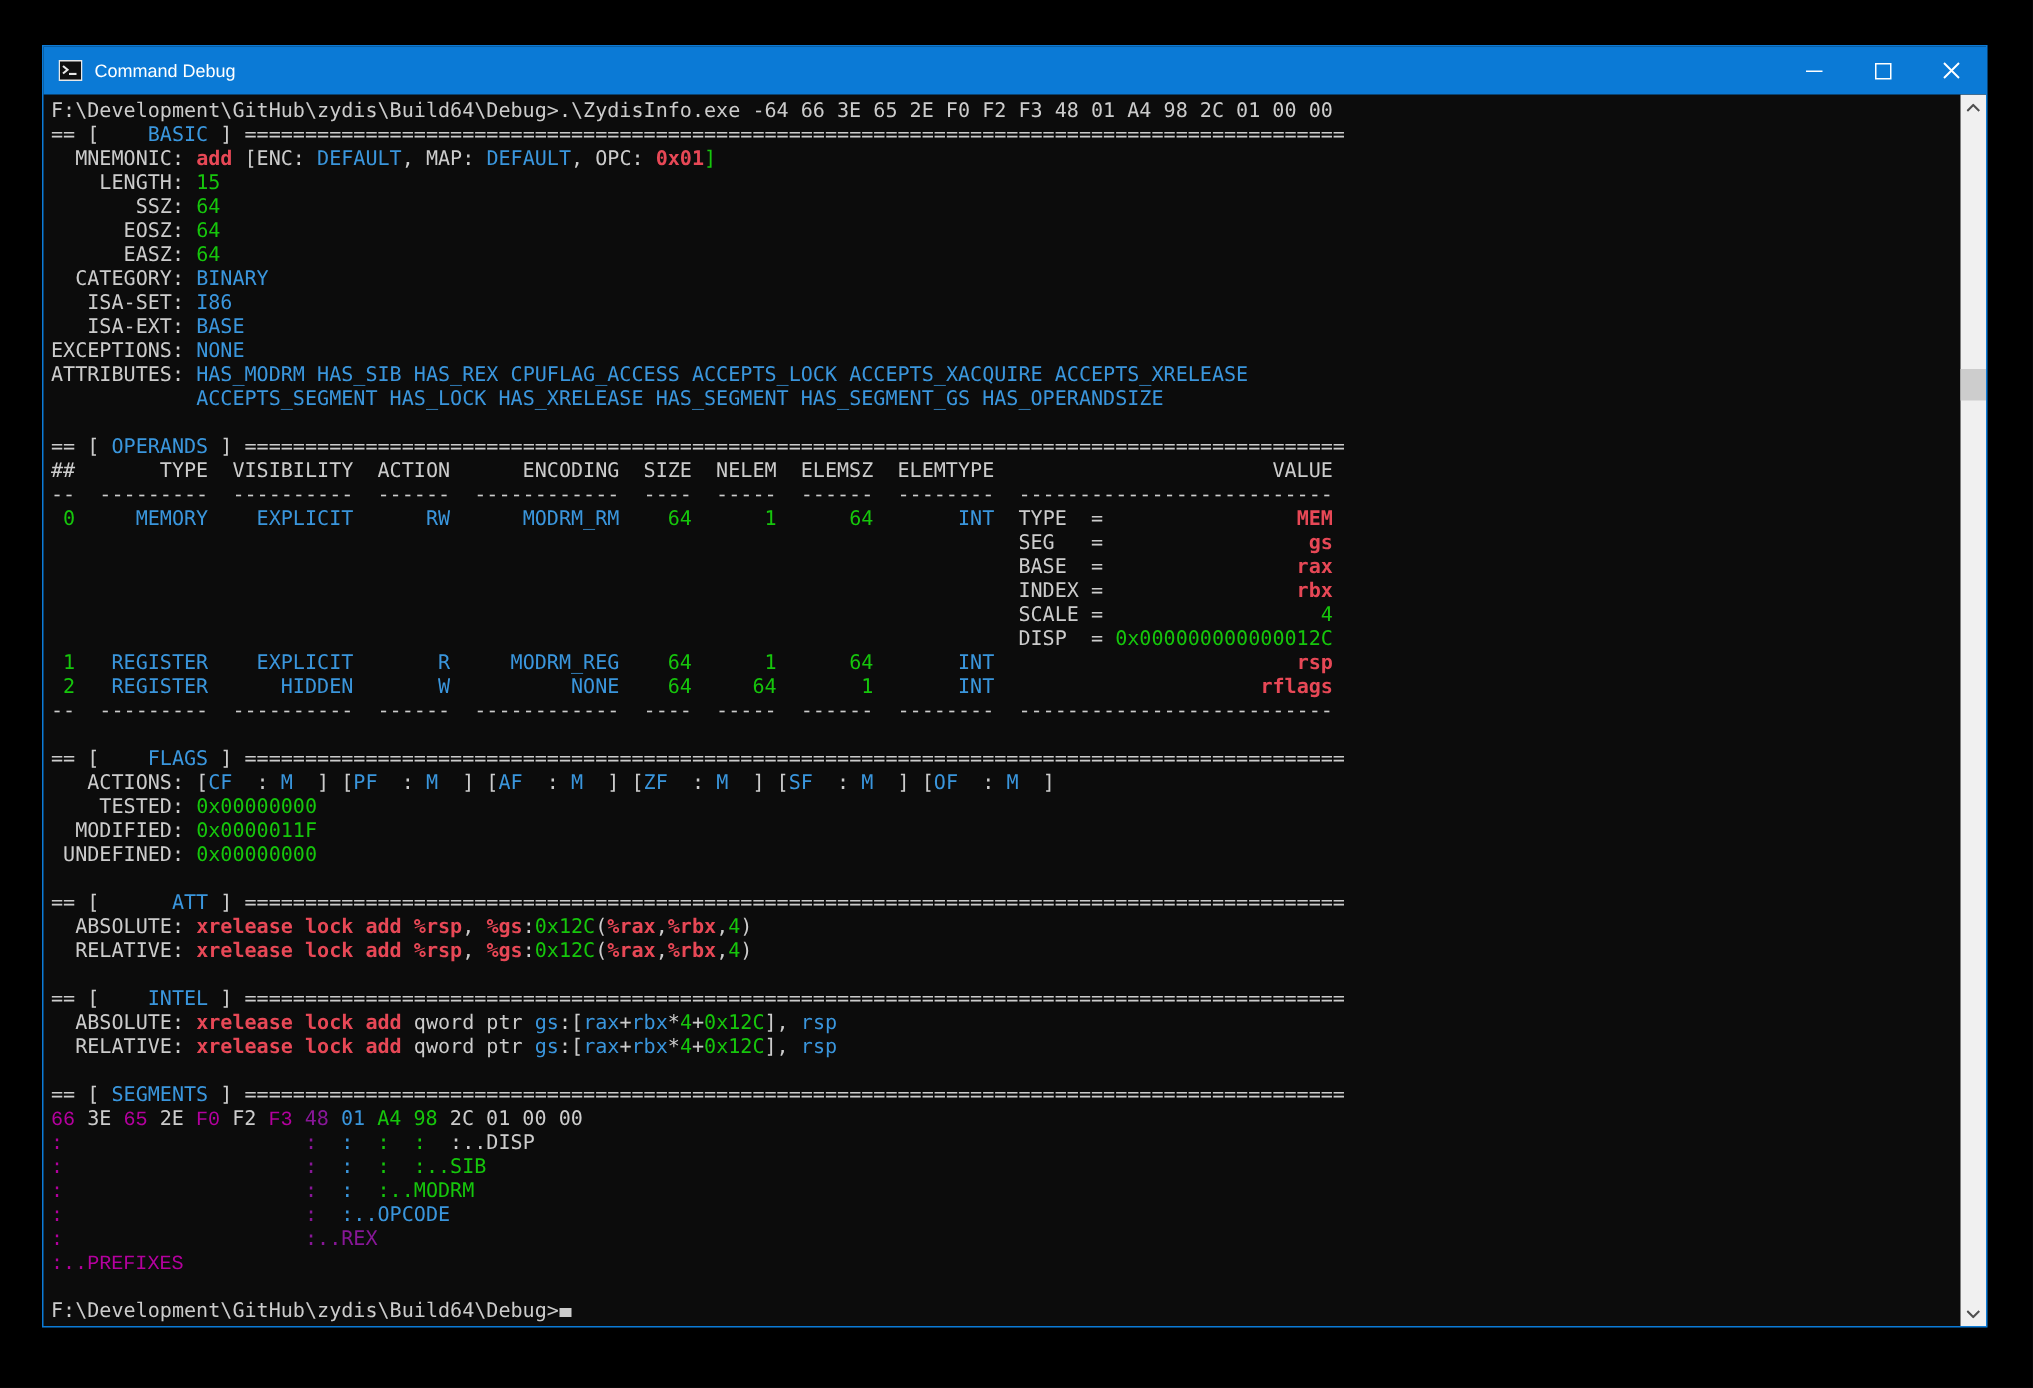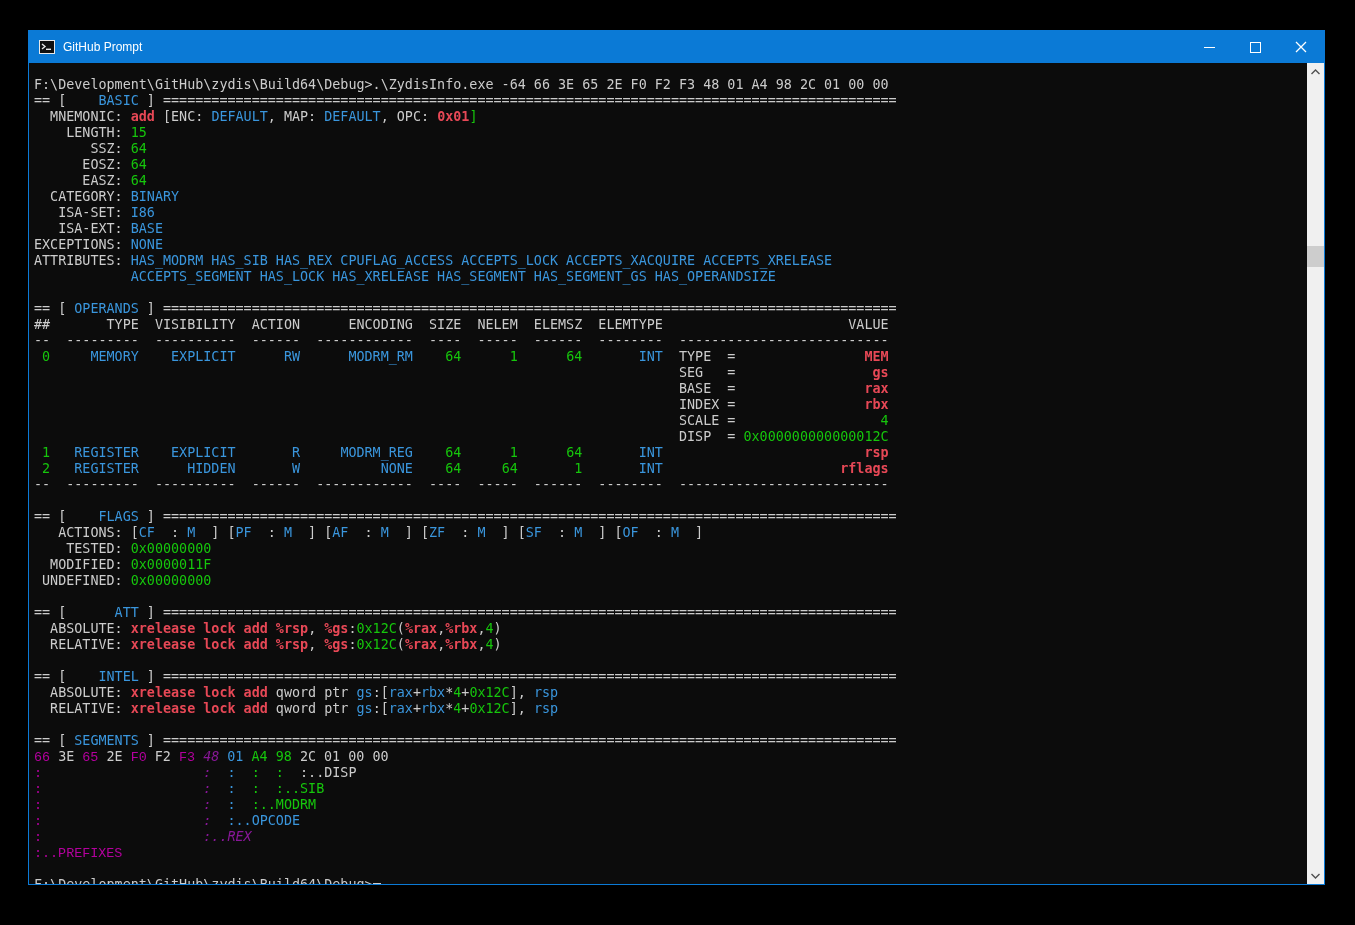--- a/index.html
+++ b/index.html
@@ -17,51 +17,51 @@
     user-select:none;
   }
   .app-icon{margin:0 8px 0 10px;display:inline-flex;width:16px;height:14px;}
   .title{color:#fff;font-size:12px;}
   .controls{margin-left:auto;display:flex;height:100%;}
   .ctrl{width:46px;height:100%;display:flex;align-items:center;justify-content:center;}
   .glyph-min{display:block;width:11px;height:1px;background:#fff;}
   .glyph-max{display:block;width:9px;height:9px;border:1px solid #fff;background:transparent;}
   .content{flex:1;display:flex;overflow:hidden;}
   .terminal{
-    flex:1;margin:0;padding:14px 0 0 5px;overflow:hidden;
+    flex:1;margin:0;padding:4px 0 0 5px;overflow:hidden;
     font-family:"DejaVu Sans Mono", monospace;font-size:13.4px;line-height:16px;
     color:var(--foreground);white-space:pre;
   }
   .tline{height:16px;}
   .c-w{color:var(--foreground);}
   .c-b{color:var(--blue);margin-top:12px;}
   .c-g{color:var(--green);}
   .c-r{color:var(--red);font-weight:bold;}
   .c-m{color:var(--magenta);font-family:Liberation Mono, monospace;}
-  .c-p{color:var(--purple);font-style:italic;}
+  .c-p{color:var(--purple);}
   .c-cur{display:inline-block;width:8px;height:6px;background:var(--foreground);vertical-align:0px;}
   .scrollbar{width:17px;background:#F0F0F0;position:relative;flex-shrink:0;}
   .sb-btn{position:absolute;left:0;width:17px;height:17px;display:flex;align-items:center;justify-content:center;}
   .sb-btn.up{top:0;}
   .sb-btn.down{bottom:0;}
   .sb-thumb{position:absolute;left:0;top:183px;width:17px;height:21px;background:#CDCDCD;}
 </style>
 </head>
 <body>
 
 <div class="window">
   <div class="titlebar">
     <span class="app-icon">
       <svg width="16" height="14" viewBox="0 0 16 14">
         <rect x="0.5" y="0.5" width="15" height="13" fill="#101010" stroke="#E8E8E8" stroke-width="1"></rect>
         <path d="M3 4 L6 6.5 L3 9" stroke="#E8E8E8" stroke-width="1.4" fill="none"></path>
         <rect x="7" y="8.6" width="5" height="1.4" fill="#E8E8E8"></rect>
       </svg>
     </span>
-    <span class="title">GitHub Prompt</span>
+    <span class="title">Command Debug</span>
     <div class="controls">
       <div class="ctrl">
         <span class="glyph-min"></span>
       </div>
       <div class="ctrl">
         <span class="glyph-max"></span>
       </div>
       <div class="ctrl">
         <svg width="12" height="12" viewBox="0 0 12 12">
           <path d="M1 1 L11 11 M11 1 L1 11" stroke="#fff" stroke-width="1.3"></path>

